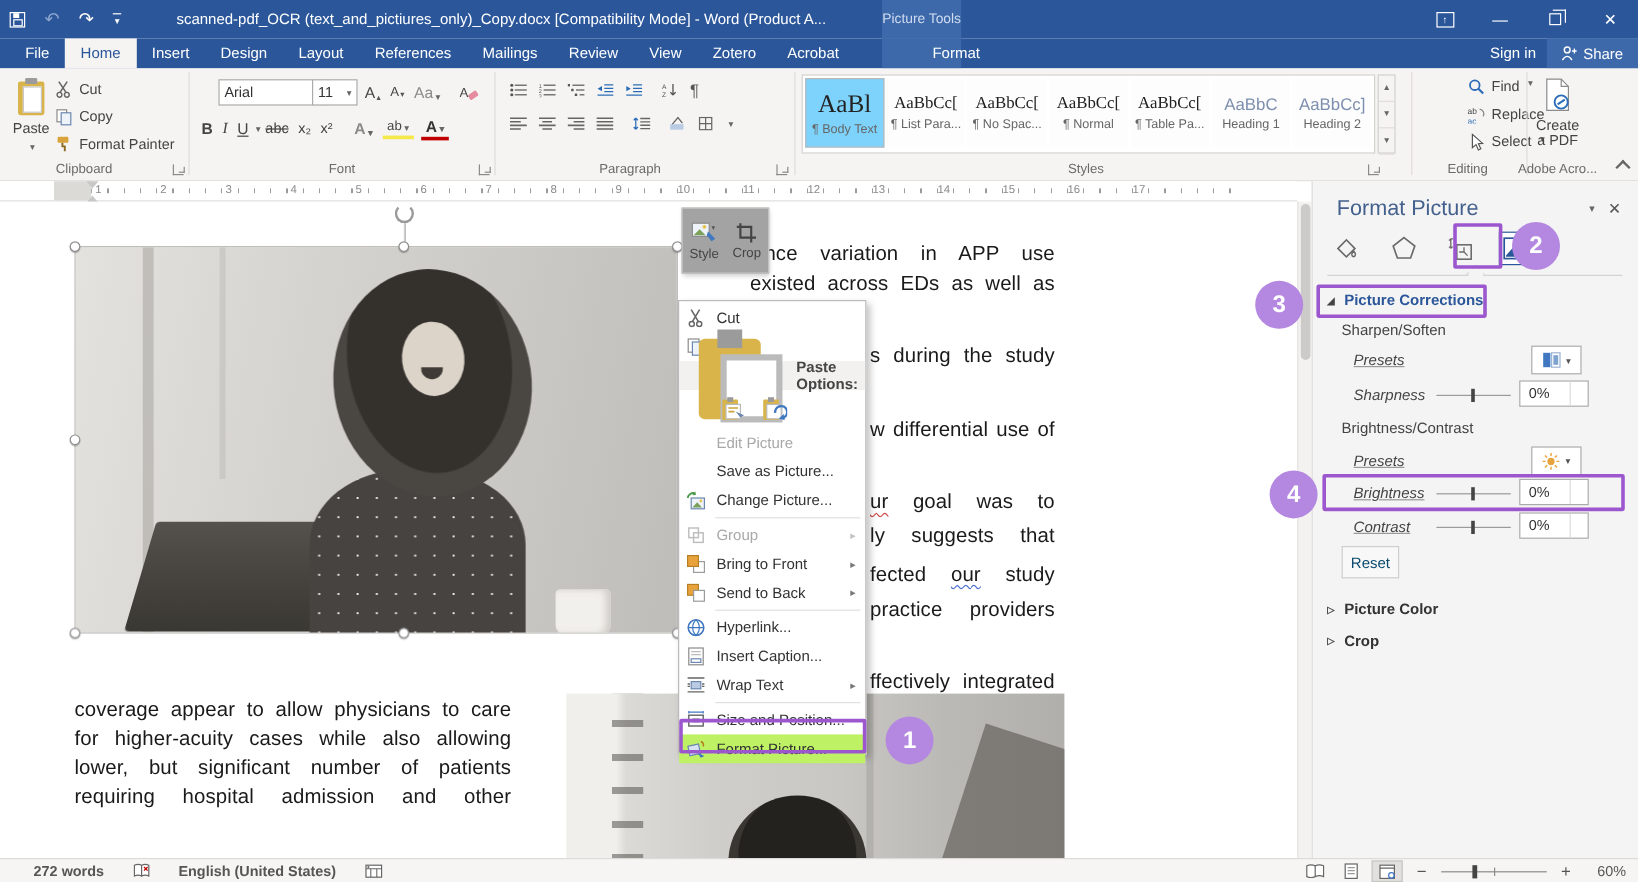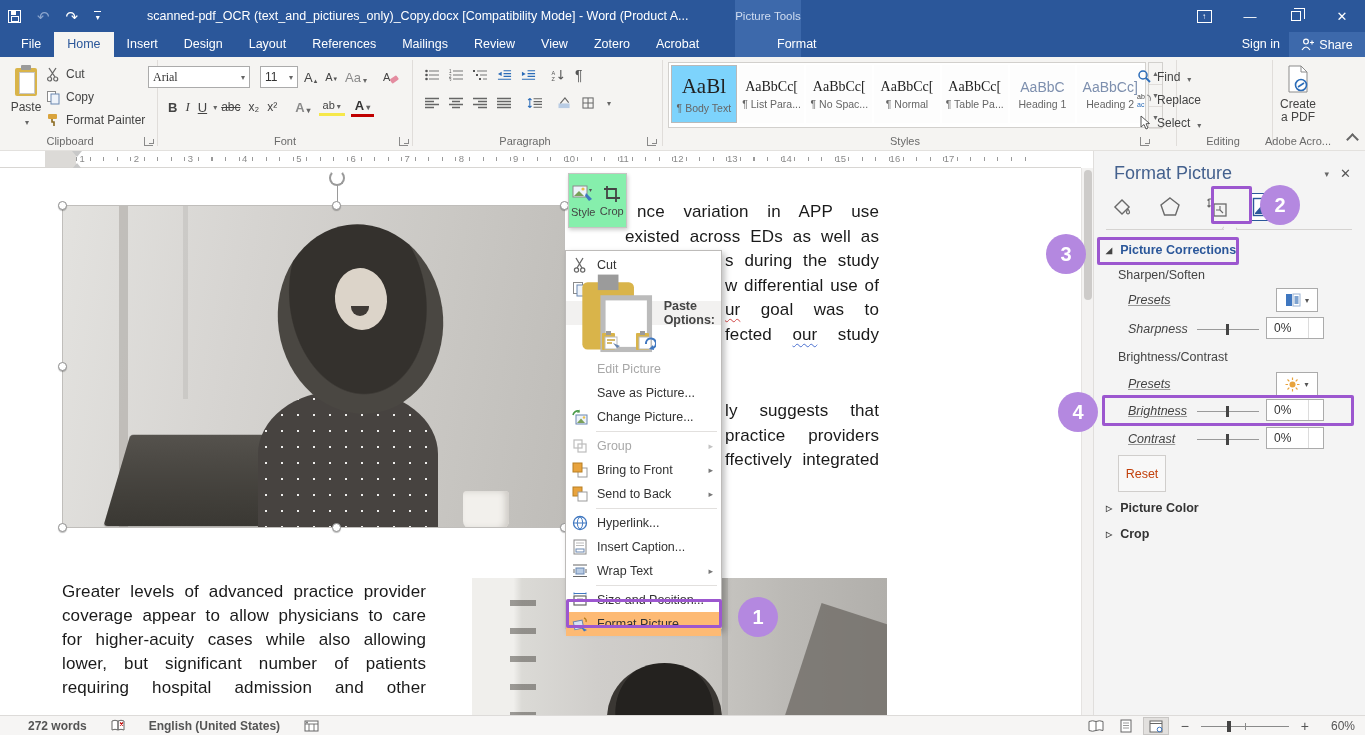--- a/index.html
+++ b/index.html
@@ -73,21 +73,21 @@
   .styles-gallery { position:absolute; left:668px; top:5px; width:478px; height:66px; background:#fff; border:1px solid #d2d0cd; display:flex; padding:2px; gap:2px; }
   .sty { width:66px; height:58px; background:#fdfdfd; display:flex; flex-direction:column; align-items:center; justify-content:center; gap:3px; overflow:hidden; }
   .sty:nth-child(1) { background:#7dd3fc; border:1px solid #b9b9b9; }
   .sty .sp { font-size:14px; color:#222; white-space:nowrap; font-family:"Liberation Serif",serif; }
   .sty:nth-child(1) .sp { font-size:21px; }
   .sty:nth-child(6) .sp, .sty:nth-child(7) .sp { color:#7d8fae; font-family:"Liberation Sans",sans-serif; }
   .sty .sn { font-size:10.5px; color:#666; white-space:nowrap; }
   .sty-scroll { position:absolute; left:1148px; top:5px; width:15px; height:66px; border:1px solid #d2d0cd; background:#f5f4f2; display:flex; flex-direction:column; }
   .sty-scroll div { flex:1; text-align:center; font-size:7px; color:#666; line-height:21px; border-bottom:1px solid #e0ddda; }
 
-  .edit-row { position:absolute; left:1137px; height:19px; display:flex; align-items:flex-end; gap:5px; white-space:nowrap; }
+  .edit-row { position:absolute; left:1223px; height:19px; display:flex; align-items:flex-start; gap:5px; white-space:nowrap; }
   .acrobat-btn { position:absolute; left:1276px; top:6px; width:44px; height:74px; display:flex; flex-direction:column; align-items:center; gap:2px; padding-top:2px; }
   .collapse-chev { position:absolute; left:1348px; bottom:6px; width:9px; height:9px; border-left:2px solid #666; border-top:2px solid #666; transform:rotate(45deg); }
 
   
   .ruler { position:absolute; left:0; top:151px; width:1081px; height:17px; background:#fff; border-bottom:1px solid #d8d6d3; }
   .ruler-margin { position:absolute; left:45px; top:0; width:31px; height:16px; background:#dcdad7; }
   .ruler-ticks { position:absolute; left:76px; top:6px; width:960px; height:4px;
     background:repeating-linear-gradient(to right, #9a9a9a 0 1px, transparent 1px 13.55px); }
   .ruler-nums { position:absolute; left:55px; top:1px; display:flex; }
   .ruler-num { width:54.2px; text-align:center; font-size:9.5px; color:#8a8a8a; line-height:14px; background:#fff; }
@@ -95,21 +95,21 @@
   .ind-top { position:absolute; left:72px; top:0; width:0; height:0; border:5px solid transparent; border-top:6px solid #c8c8c8; }
   .ind-bot { position:absolute; left:72px; top:7px; width:0; height:0; border:5px solid transparent; border-bottom:6px solid #c8c8c8; }
 
   
   .docarea { position:absolute; left:0; top:168px; width:1081px; height:547px; background:#fff; overflow:hidden; }
   .doc-text { font-size:17px; color:#1a1a1a; letter-spacing:0.1px; }
   .jl { text-align:justify; overflow:hidden; height:24.6px; }
   .jl::after { content:""; display:inline-block; width:100%; height:0; }
   .col1 { position:absolute; left:625px; top:34px; width:254px; }
   .col2 { position:absolute; left:625px; top:233px; width:254px; }
-  .pad1 { padding-left:12px; } .pad2 { padding-left:100px; }
+  .pad1 { padding-left:12px; } .pad2 { padding-left:100px;margin-top:36px; }
   .bpara { position:absolute; left:62px; top:414px; width:364px; }
   .bpara .jl { height:24px; }
   .wavy-red { text-decoration:underline wavy #d04545 1px; text-underline-offset:3px; }
   .wavy-blue { text-decoration:underline wavy #4a6fd0 1px; text-underline-offset:3px; }
 
   .photo1 { position:absolute; left:62px; top:37px; width:503px; height:323px; border:1px solid #c0bebb; overflow:hidden;
     background:linear-gradient(100deg,#e3e2df 0%,#d6d4d1 35%,#cac8c4 70%,#bfbdb9 100%); }
   .ph-frame { position:absolute; left:56px; top:0; width:9px; height:100%; background:#b3b1ad; opacity:.7; }
   .ph-frame2 { position:absolute; left:120px; top:0; width:5px; height:60%; background:#c2c0bc; opacity:.6; }
   .ph-hair { position:absolute; left:215px; top:18px; width:165px; height:190px; background:radial-gradient(ellipse at 50% 40%, #34312d 0 58%, #4a4742 59% 75%, transparent 76%); border-radius:50%; transform:rotate(-8deg); }
@@ -124,36 +124,36 @@
   .rot-handle { position:absolute; left:329px; top:2px; width:16px; height:16px; border:2px solid #9a9a9a; border-radius:50%; border-top-color:transparent; z-index:3; }
 
   .photo2 { position:absolute; left:472px; top:410px; width:415px; height:137px; overflow:hidden;
     background:linear-gradient(to right,#f0efec 0%,#f0efec 10%,#dbdad6 12%,#d0cecb 30%,#c9c7c3 55%,#bcbab6 75%,#b1afab 100%); }
   .p2-marks { position:absolute; left:38px; top:0; width:26px; height:100%; background:repeating-linear-gradient(to bottom, transparent 0 22px, #55524d 22px 28px); opacity:.55; }
   .p2-head { position:absolute; left:135px; top:85px; width:115px; height:110px; background:radial-gradient(ellipse at 50% 45%, #24221f 0 60%, #3a3733 61% 78%, transparent 79%); border-radius:50%; }
   .p2-door { position:absolute; right:-30px; top:40px; width:120px; height:140px; background:#6b6762; transform:rotate(18deg); opacity:.75; }
   .p2-frame { position:absolute; left:250px; top:0; width:6px; height:100%; background:#a7a5a1; opacity:.6; }
 
   
-  .minitb { position:absolute; left:568px; top:5px; width:59px; height:55px; background:#86efac; border:1px solid #c6c4c2; box-shadow:1px 2px 4px rgba(0,0,0,.2); display:flex; z-index:4; }
+  .minitb { position:absolute; left:568px; top:5px; width:73px; height:55px; background:#a3a3a3; border:1px solid #c6c4c2; box-shadow:1px 2px 4px rgba(0,0,0,.2); display:flex; z-index:4; }
   .mtb-btn { flex:1; display:flex; flex-direction:column; align-items:center; justify-content:center; gap:2px; font-size:11px; color:#444; }
 
   
   .cmenu { position:absolute; left:565px; top:82px; width:157px; height:379px; background:#fff; border:1px solid #bdbbb9; box-shadow:3px 3px 6px rgba(0,0,0,.25); z-index:5; font-size:12.5px; color:#333; padding-top:2px; }
   .cm-item { height:24px; display:flex; align-items:center; padding:0 6px 0 6px; gap:9px; white-space:nowrap; }
   .cm-item .mi { width:16px; height:16px; flex:0 0 auto; }
   .cm-item .lbl { flex:1; overflow:hidden; }
   .cm-item .arr { font-size:9px; color:#777; padding-right:2px; }
   .cm-item.disabled { color:#a8a8a8; }
   .cm-item.disabled .arr { color:#c2c2c2; }
   .cm-sep { height:1px; background:#e2e0de; margin:2px 4px 2px 30px; }
   .cm-head { height:24px; display:flex; align-items:center; gap:9px; padding:0 6px; font-weight:bold; color:#444; background:#f2f1f0; }
   .cm-pastebtns { height:32px; display:flex; align-items:center; gap:8px; padding-left:32px; }
   .pbtn { width:26px; height:26px; border:1px solid transparent; display:flex; align-items:center; justify-content:center; }
-  .cm-item.hl { background:#fdba74; }
+  .cm-item.hl { background:#bef264; }
 
   
   .vscroll { position:absolute; left:1081px; top:168px; width:12px; height:547px; background:#f3f2f1; border-left:1px solid #e5e3e1; }
   .vthumb { position:absolute; left:2px; top:2px; width:8px; height:130px; background:#cdcbc9; border-radius:4px; }
 
   
   .panel { position:absolute; left:1093px; top:151px; width:272px; height:564px; background:#f4f4f4; border-left:1px solid #e0dedc; font-size:12.5px; color:#444; }
   .panel-title { position:absolute; left:20px; top:12px; font-size:18px; color:#44618e; }
   .panel-caret { position:absolute; right:36px; top:18px; font-size:9px; color:#666; }
   .panel-close { position:absolute; right:14px; top:15px; font-size:13px; color:#555; }
@@ -169,21 +169,21 @@
   .p-lab { position:absolute; color:#444;font-style:italic; }
   .u1 { text-decoration:underline; text-decoration-color:#999; }
   .slider { position:absolute; width:62px; height:1px; background:#9a9a9a; }
   .slider .sth { position:absolute; left:29px; top:-5px; width:3px; height:11px; background:#444; }
   .spinbox { position:absolute; width:58px; height:22px; background:#fff; border:1px solid #ababab; display:flex; align-items:center; }
   .spinbox .val { flex:1; padding-left:7px; font-size:12px; color:#333; }
   .spinbox .spins { width:15px; height:100%; border-left:1px solid #dcdcdc; display:flex; flex-direction:column; }
   .spinbox .spins span { flex:1; font-size:5px; color:#666; text-align:center; line-height:10px; }
   .dropbtn { position:absolute; width:42px; height:24px; background:#fff; border:1px solid #ababab; display:flex; align-items:center; justify-content:center; gap:4px; }
   .dropbtn .dda { font-size:8px; color:#555; }
-  .resetbtn { position:absolute; left:24px; top:304px; width:48px; height:37px; border:1px solid #d0cecc; background:#f8f8f8; color:#c2410c; font-size:12.5px; display:flex; align-items:center; justify-content:center;text-align:right; }
+  .resetbtn { position:absolute; left:24px; top:304px; width:48px; height:27px; border:1px solid #d0cecc; background:#f8f8f8; color:#0c4a6e; font-size:12.5px; display:flex; align-items:center; justify-content:center;text-align:right; }
 
   
   .pbox { position:absolute; border:3px solid #9c57cf; border-radius:2px; z-index:8; pointer-events:none; }
   .pcircle { position:absolute; width:40px; height:40px; border-radius:50%; background:#b488e0; color:#fff; font-size:20px; font-weight:bold; display:flex; align-items:center; justify-content:center; z-index:9; }
 
   
   .statusbar { position:absolute; left:0; top:715px; width:1365px; height:20px; background:#f6f5f4; border-top:1px solid #dddbd9; font-size:12px; color:#555; }
   .sb-left { position:absolute; left:28px; top:0; height:20px; display:flex; align-items:center; gap:24px;font-weight:bold; }
   .sb-right { position:absolute; right:10px; top:0; height:20px; display:flex; align-items:center; gap:12px; }
   .sb-views { display:flex; gap:4px; align-items:center; }
@@ -277,21 +277,21 @@
       <svg class="mini-svg" viewBox="0 0 15 15">
           <rect x="2" y="1" width="9" height="5" rx="1" fill="#d9a33c"></rect>
           <path d="M6 6 v3 h2 v4" stroke="#8b6a20" stroke-width="1.6" fill="none"></path>
         </svg>
       <span class="rbtn-txt">Format Painter</span>
     </div>
     <div class="rg-label" style="left:30px; width:80px;">Clipboard</div>
     <div class="launcher" style="left:144px;"></div>
     <div class="rg-sep" style="left:157px;"></div>
 
-    <div class="font-box" style="left:148px; width:102px;font-family:Liberation Serif, serif;">
+    <div class="font-box" style="left:182px; width:90px;">
       <span>Arial</span>
       <span class="ddm">▾</span>
     </div>
     <div class="font-box" style="left:260px; width:38px;">
       <span>11</span>
       <span class="ddm">▾</span>
     </div>
     <div class="font-row1-extra">
       <span class="fbtn">
           <span>A</span>
@@ -538,21 +538,20 @@
       <div class="jl pad2"><span class="wavy-red">ur</span><span> goal was to</span></div>
       <div class="jl pad2"><span>fected </span><span class="wavy-blue">our</span><span> study</span></div>
     </div>
     <div class="col2 doc-text">
       <div class="jl pad2">ly suggests that</div>
       <div class="jl pad2">practice providers</div>
       <div class="jl pad2">ffectively integrated</div>
     </div>
 
     <div class="bpara doc-text">
-        <div class="jl">Greater levels of advanced practice provider</div>
         <div class="jl">coverage appear to allow physicians to care</div>
         <div class="jl">for higher-acuity cases while also allowing</div>
         <div class="jl">lower, but significant number of patients</div>
         <div class="jl">requiring hospital admission and other</div>
       </div>
 
     <div class="photo2">
       <div class="p2-marks"></div>
       <div class="p2-frame"></div>
       <div class="p2-door"></div>

